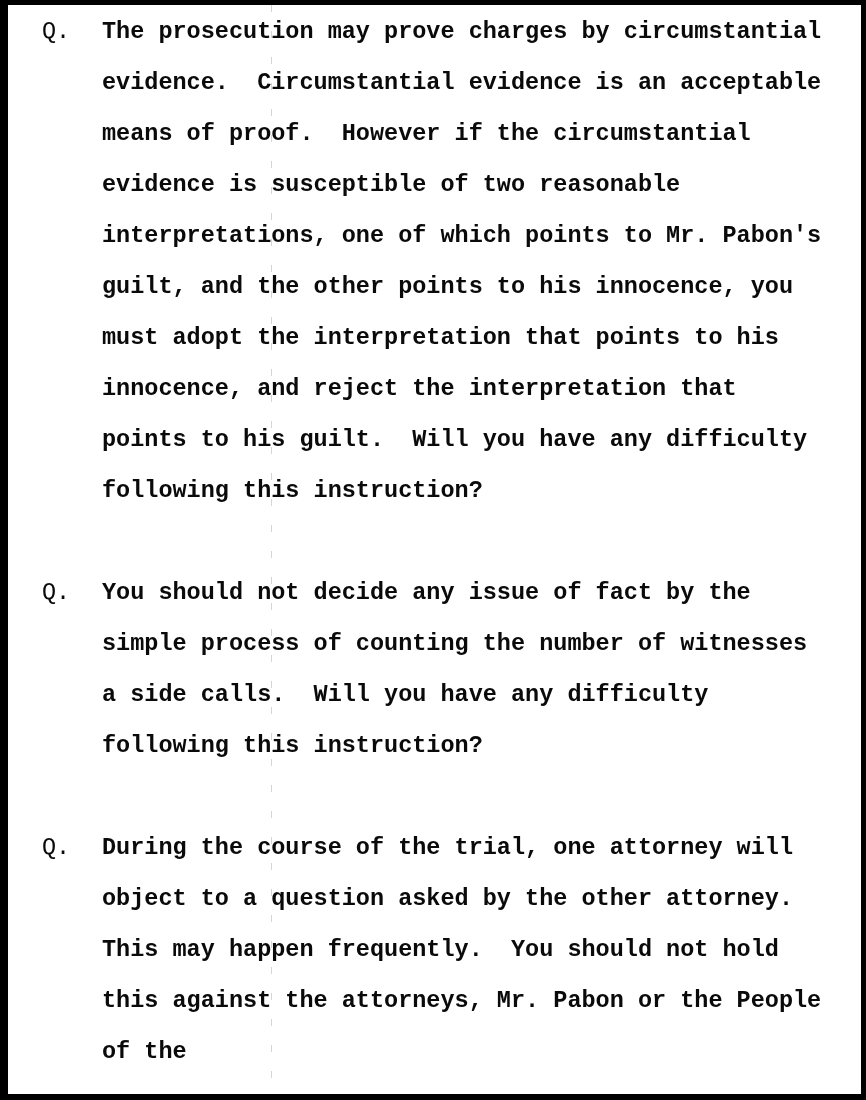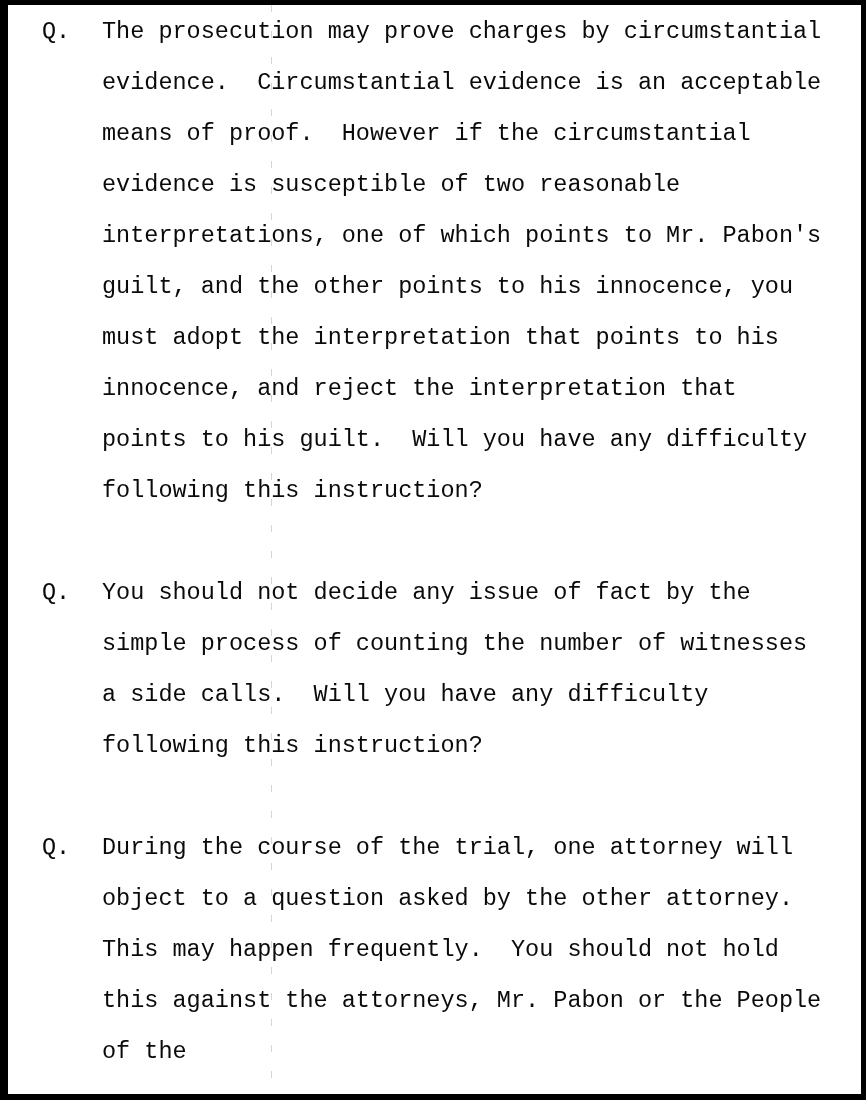--- a/index.html
+++ b/index.html
@@ -50,20 +50,21 @@
   .qa-paragraph + .qa-paragraph {
     margin-top: 51px; 
   }
   .q-marker {
     position: absolute;
     left: 0;
     top: 0;
   }
   .q-text {
     white-space: pre;
+    font-weight: bold;
   }
 </style>
 </head>
 <body>
 
 <div class="scan-frame">
   <div class="scan-artifact"></div>
   <div class="text-column" id="paragraphs-root">
       <div class="qa-paragraph">
         <span class="q-marker">Q.</span>

